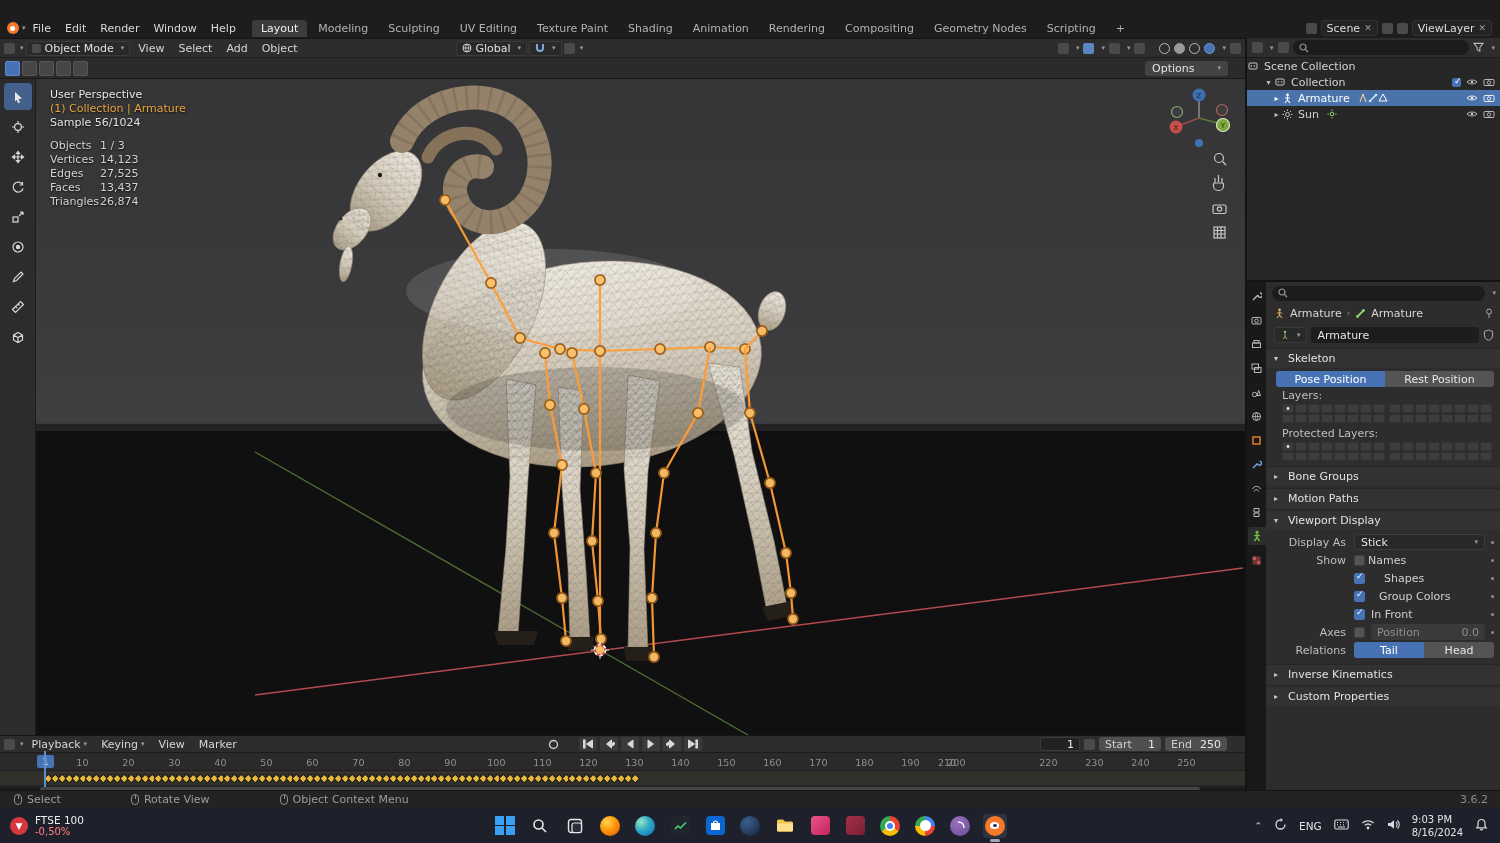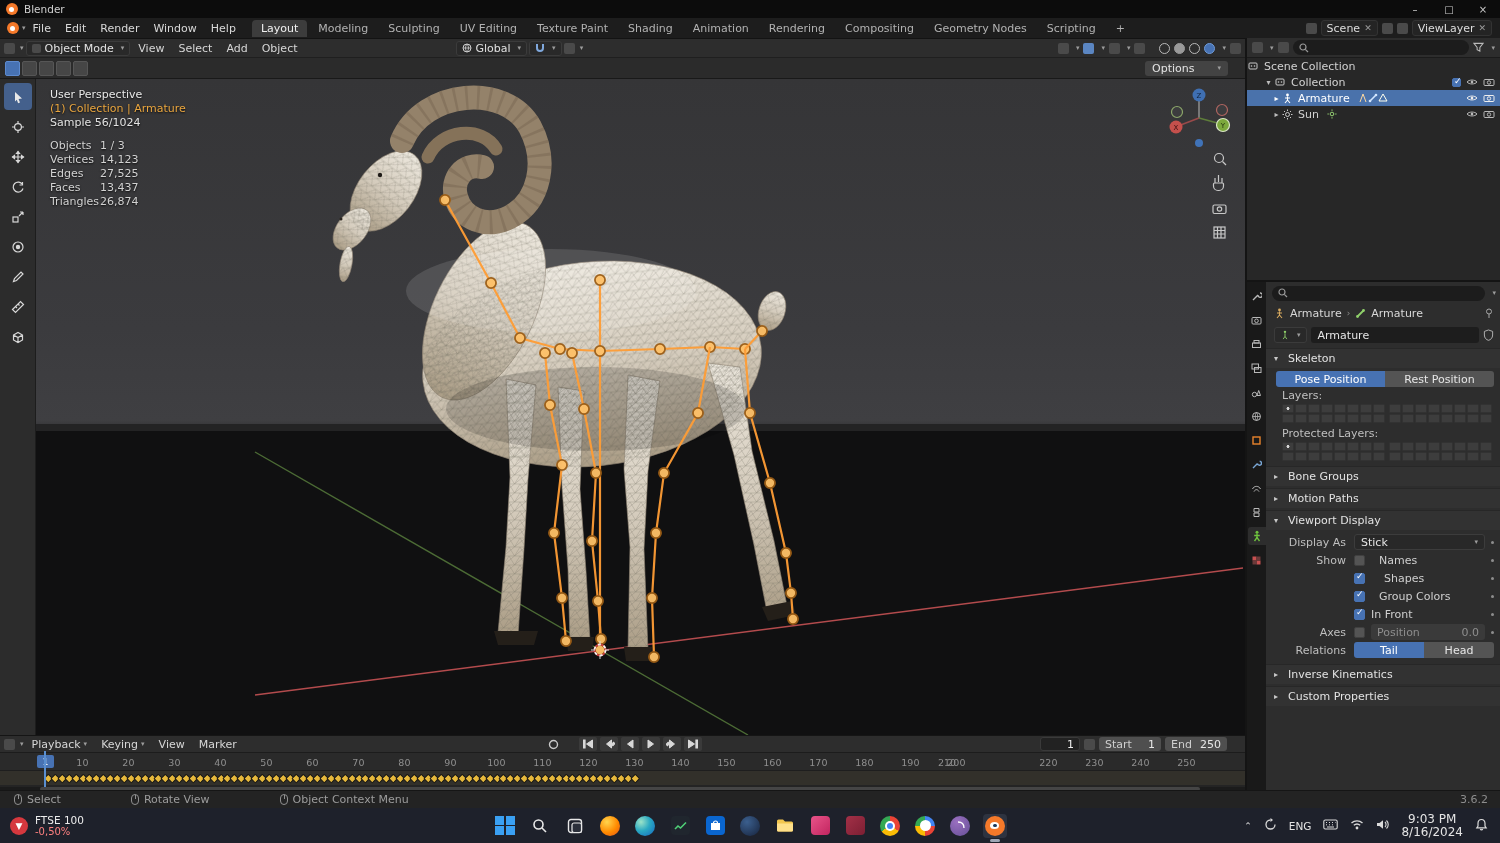--- a/index.html
+++ b/index.html
@@ -126,40 +126,29 @@
 .stockdot{width:18px;height:18px;border-radius:50%;background:#d6383e;color:#fff;display:flex;align-items:center;justify-content:center;font-size:9px;flex:none}
 .wtitle{color:#ececec;font-size:10.5px;line-height:12px}
 .wchange{color:#ff8080;font-size:10px;line-height:12px}
 .tb-center{position:absolute;left:50%;transform:translateX(-50%);display:flex;align-items:center;gap:11px;height:35px}
 .tbi{width:24px;height:24px;border-radius:4px;display:flex;align-items:center;justify-content:center;position:relative}
 .tbi.open{background:#2e3340}
 .tbi.open::after{content:"";position:absolute;bottom:-4px;left:7px;width:10px;height:2.5px;border-radius:2px;background:#9fa6b5}
 .circ{width:20px;height:20px;border-radius:50%}
 .sq{width:19px;height:19px;border-radius:4px}
 .tb-tray{margin-left:auto;display:flex;align-items:center;gap:12px;padding-right:12px;color:#e4e4e4;font-size:10.5px}
-.timebox{text-align:center;line-height:13px;font-size:12px}
+.timebox{text-align:left;line-height:13px;font-size:10px}
 .winlogo{display:grid;grid-template-columns:9px 9px;grid-template-rows:9px 9px;gap:1.5px}
 .winlogo i{background:#3aa0f3;display:block}
 </style>
 </head>
 <body>
 
 <div id="app">
 
-  <div class="abs titlebar">
-    <div class="lft">
-      <span class="blogo"></span>
-      <span>Blender</span>
-    </div>
-    <div class="winbtns">
-      <span>–</span>
-      <span>□</span>
-      <span>×</span>
-    </div>
-  </div>
 
   <div class="abs topbar">
     <span class="blogo" style="margin-left:7px"></span>
     <span class="caret">▾</span>
     <span class="menu-item">File</span>
     <span class="menu-item">Edit</span>
     <span class="menu-item">Render</span>
     <span class="menu-item">Window</span>
     <span class="menu-item">Help</span>
     <div class="ws-tabs">
@@ -786,21 +775,21 @@
         <span class="plab">Display As</span>
         <span class="select">
           <span>Stick</span>
           <span class="caret" style="margin-left:auto">▾</span>
         </span>
         <span class="adot"></span>
       </div>
       <div class="prow">
         <span class="plab">Show</span>
         <span class="cb"></span>
-        <span style="margin-left:14px">Names</span>
+        <span style="margin-left:3px">Names</span>
         <span class="adot" style="margin-left:auto"></span>
       </div>
       <div class="prow">
         <span class="plab"></span>
         <span class="cb checked"></span>
         <span style="margin-left:19px">Shapes</span>
         <span class="adot" style="margin-left:auto"></span>
       </div>
       <div class="prow">
         <span class="plab"></span>

